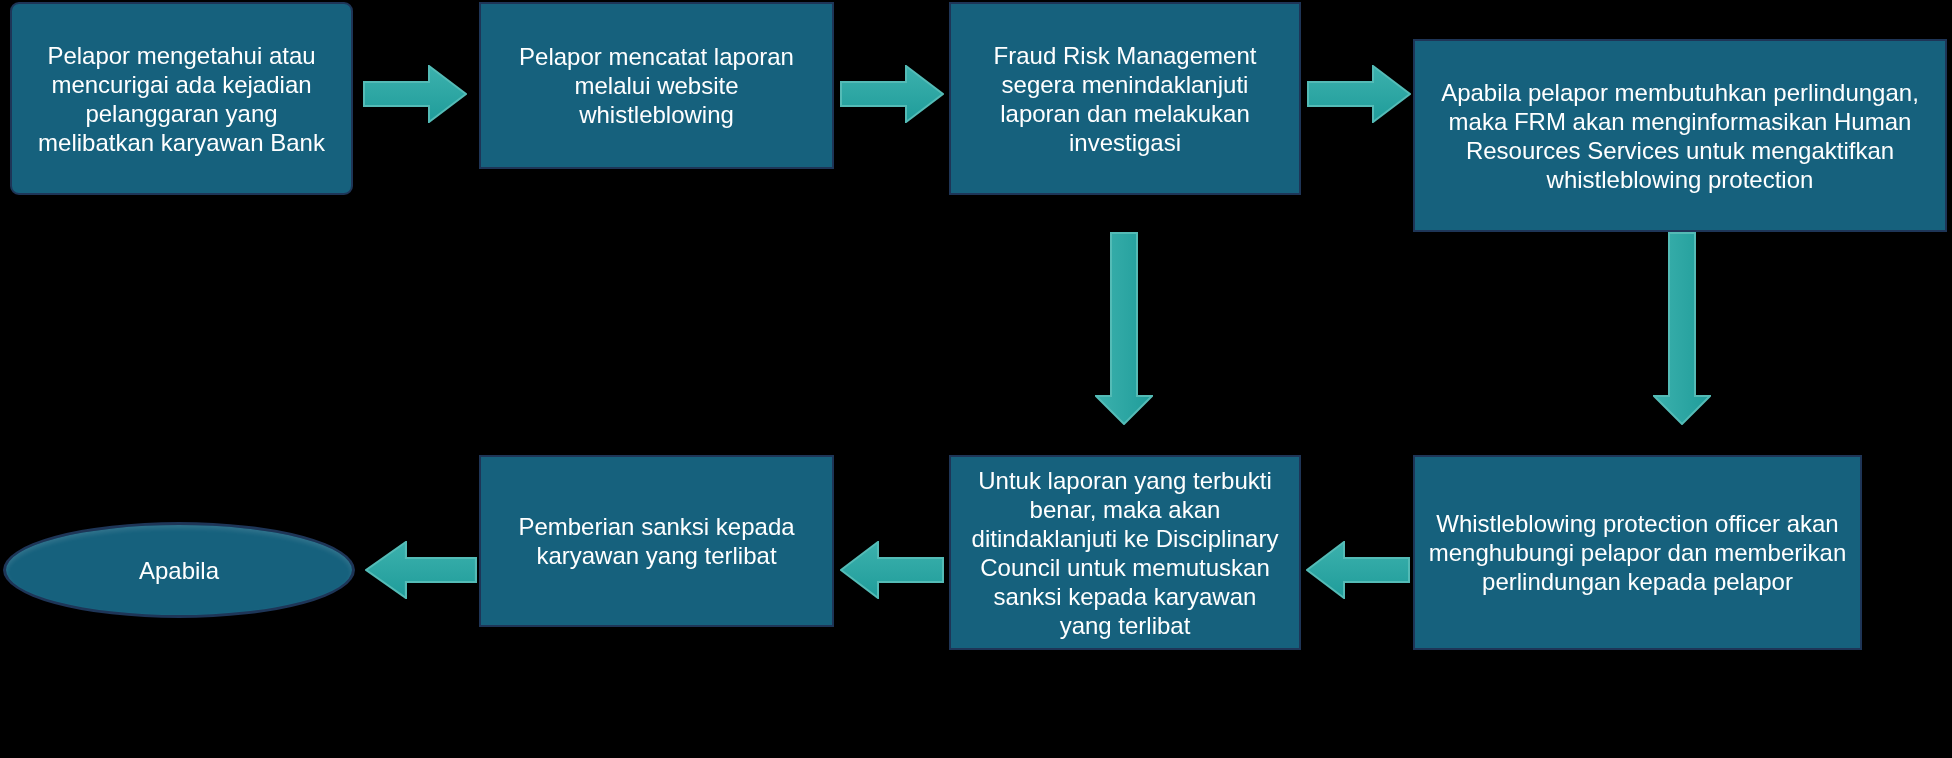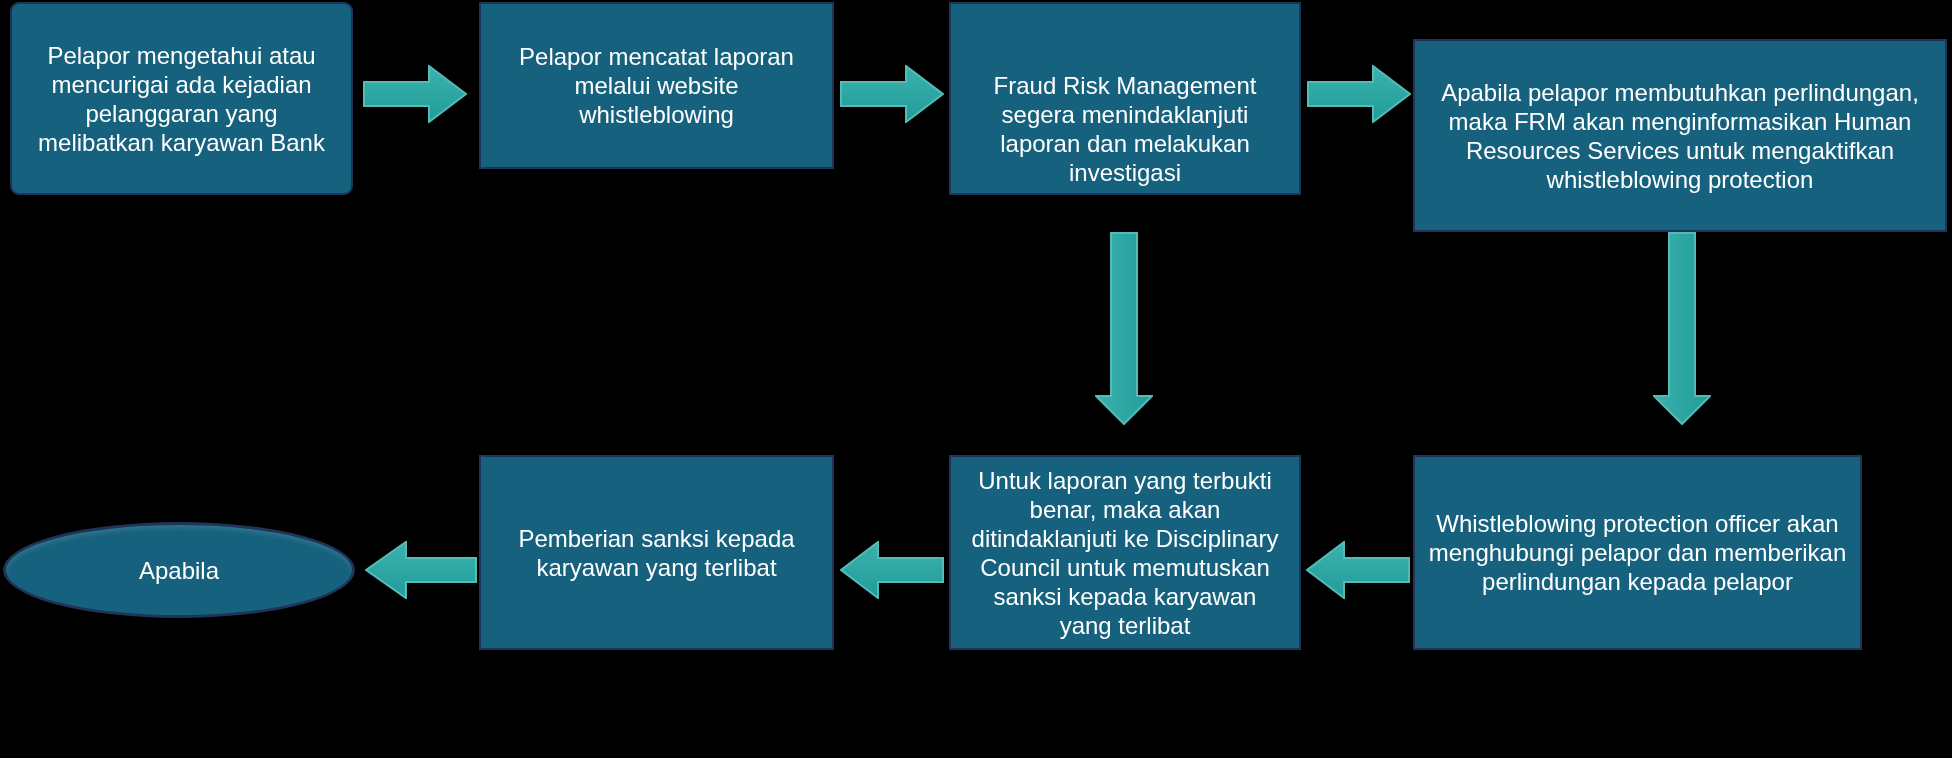--- a/index.html
+++ b/index.html
@@ -29,26 +29,26 @@
     white-space: pre-line;
   }
   .terminator {
     border-radius: 50%;
     border-width: 3px;
     box-shadow: inset 0 3px 5px rgba(255,255,255,0.12);
   }
   
   #box1 { left: 10px;   top: 2px;   width: 343px; height: 193px; border-radius: 9px; }
   #box2 { left: 479px;  top: 2px;   width: 355px; height: 167px; }
-  #box3 { left: 949px;  top: 2px;   width: 352px; height: 193px; align-items: flex-end; }
+  #box3 { left: 949px;  top: 2px;   width: 352px; height: 193px; }
   #box4 { left: 1413px; top: 2px;   width: 534px; height: 193px; margin-top: 37px; }
   
   #box5 { left: 1413px; top: 455px; width: 449px; height: 195px; }
   #box6 { left: 949px;  top: 455px; width: 352px; height: 195px; }
-  #box7 { left: 479px;  top: 455px; width: 355px; height: 195px; }
+  #box7 { left: 479px;  top: 455px; width: 355px; height: 172px; }
   #end  { left: 3px;    top: 522px; width: 352px; height: 96px;  }
   
   .arrow { position: absolute; display: block; }
   .arrow polygon { stroke: var(--arrow-edge, #54BBB6); stroke-width: 2; stroke-linejoin: miter; }
   .arrow.h polygon { fill: url(#gradAcross); }
   .arrow.v polygon { fill: url(#gradDown); }
   .s-light { stop-color: var(--arrow-light, #3CB1AD); }
   .s-dark  { stop-color: var(--arrow-dark, #1F9C9A); }
   #a1 { left: 363px;  top: 65px; }
   #a2 { left: 840px;  top: 65px; }

